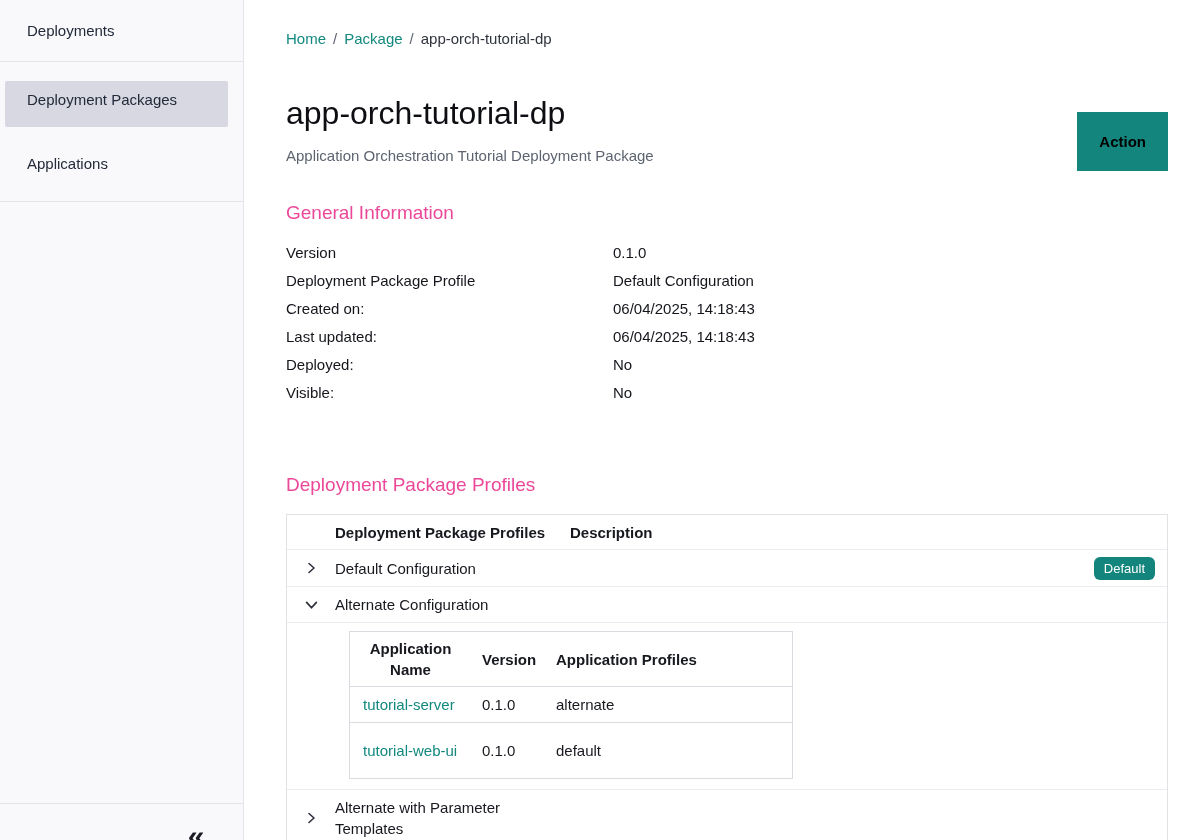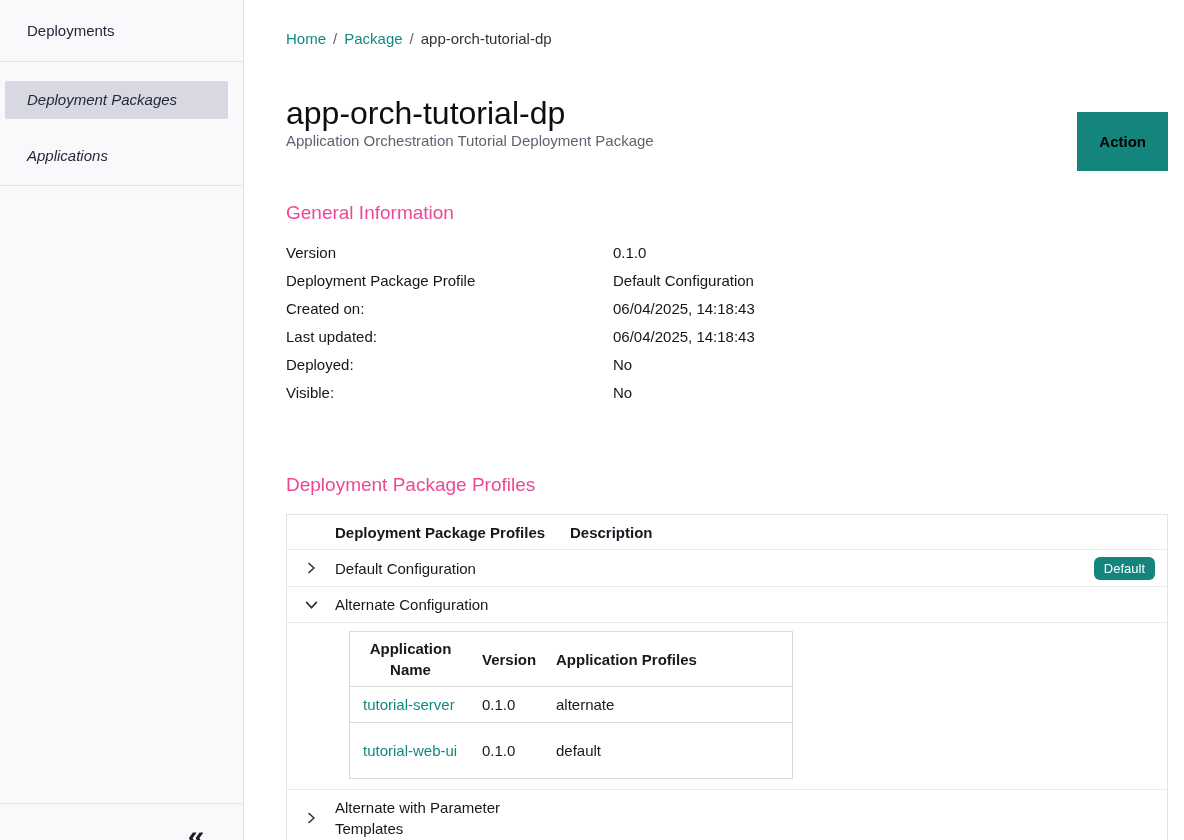--- a/index.html
+++ b/index.html
@@ -5,22 +5,22 @@
   * { margin:0; padding:0; box-sizing:border-box; }
   html,body { width:1184px; height:840px; overflow:hidden; background:#ffffff;
               font-family:"Liberation Sans","DejaVu Sans",sans-serif; color:#17191f; }
 
   
   .sidebar { position:absolute; left:0; top:0; width:244px; height:840px;
              background:#f9f9fb; border-right:1px solid #e3e3e9; }
   .side-item { font-size:15px; color:#222a3a; cursor:pointer; }
   .side-item.top { height:62px; line-height:62px; padding-left:27px;
                    border-bottom:1px solid #e3e3e9; }
-  .side-item.sub { height:38px; line-height:38px; margin-left:5px; width:223px;
-                   padding-left:22px; border-radius:2px;font-style:italic; }
+  .side-item.sub { height:46px; line-height:38px; margin-left:5px; width:223px;
+                   padding-left:22px; border-radius:2px; }
   .side-item.sub.first { margin-top:19px; }
   .side-item.sub.gap { margin-top:18px; }
   .side-item.selected { background:#d8d8e2; }
   .side-divider { height:0; border-bottom:1px solid #e3e3e9; margin-top:10px; }
   .side-bottom-divider { position:absolute; left:0; right:0; top:803px;
                          border-bottom:1px solid #e3e3e9; }
   .collapse-btn { position:absolute; left:176px; top:818px; width:40px; height:22px;
                   overflow:hidden; font-size:30px; font-weight:700; color:#1b1d24;
                   line-height:36px; text-align:center; cursor:pointer; background:none;
                   border:none; font-family:inherit; }
@@ -29,21 +29,21 @@
   .main { position:absolute; left:244px; top:2px; width:940px; height:840px;
           padding:0 16px 0 42px; }
 
   .breadcrumb { margin-top:28px; font-size:15px; color:#30343d; }
   .breadcrumb a { color:#12897f; text-decoration:none; cursor:pointer; }
   .crumb-sep { color:#5d6470; margin:0 7px; }
 
   .title-row { display:flex; justify-content:space-between; align-items:flex-start; }
   h1.page-title { margin-top:47px; font-size:32px; line-height:38px; font-weight:500;
                   color:#0d0e12; letter-spacing:0; }
-  .subtitle { font-size:15px; color:#5d6470; }
+  .subtitle { margin-top:15px; font-size:15px; color:#5d6470; }
   .action-btn { margin-top:65px; background:#14857c; color:#000000; border:none;
                 font-size:15px; font-weight:600; padding:21px 22px; cursor:pointer;
                 font-family:inherit; border-radius:0; }
 
   h2.section-heading { font-size:19px; font-weight:400; color:#ec4899; }
   .gi-heading { margin-top:31px; }
   .info-grid { margin-top:15px; display:grid; grid-template-columns:327px 1fr; }
   .info-grid > div { height:28px; line-height:28px; font-size:15px; color:#14161c; }
 
   .dpp-heading { margin-top:67px; }

